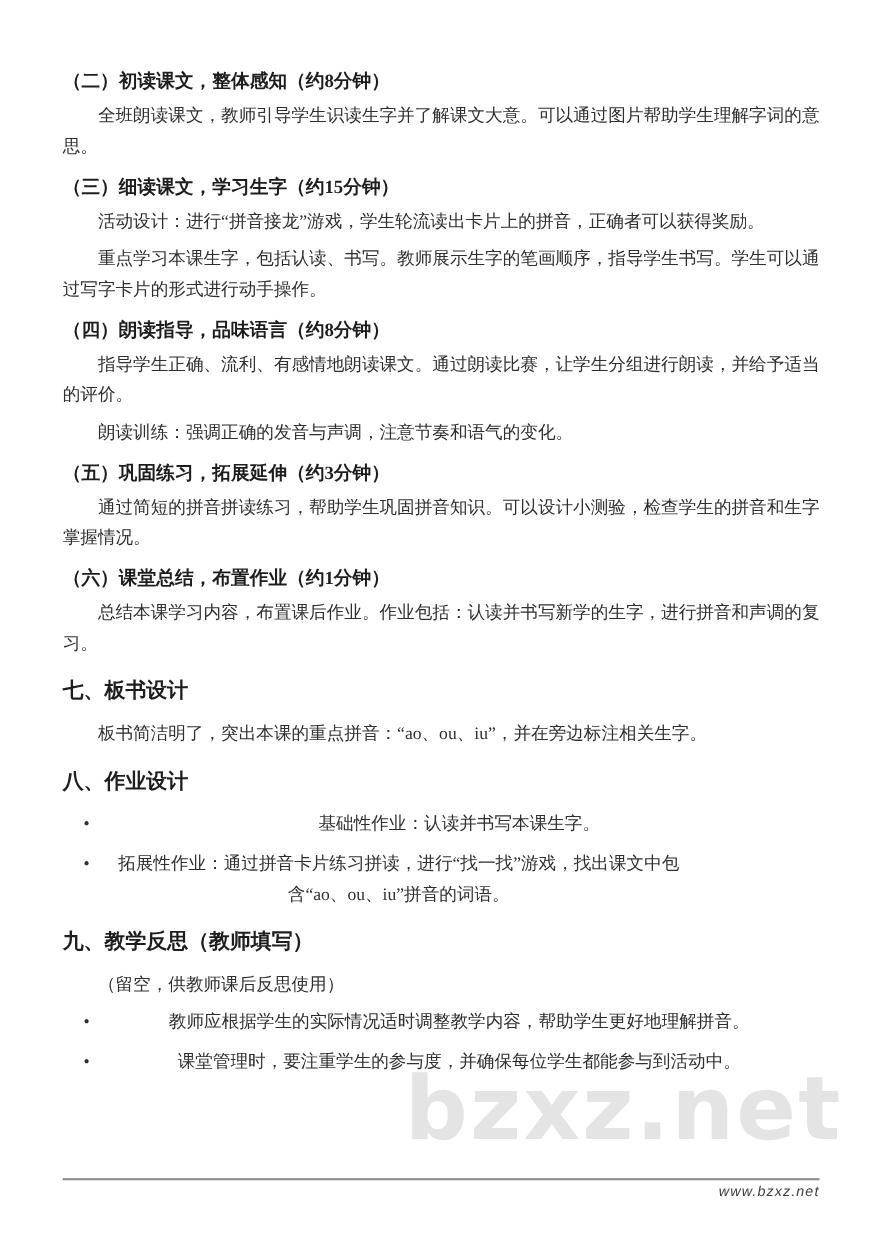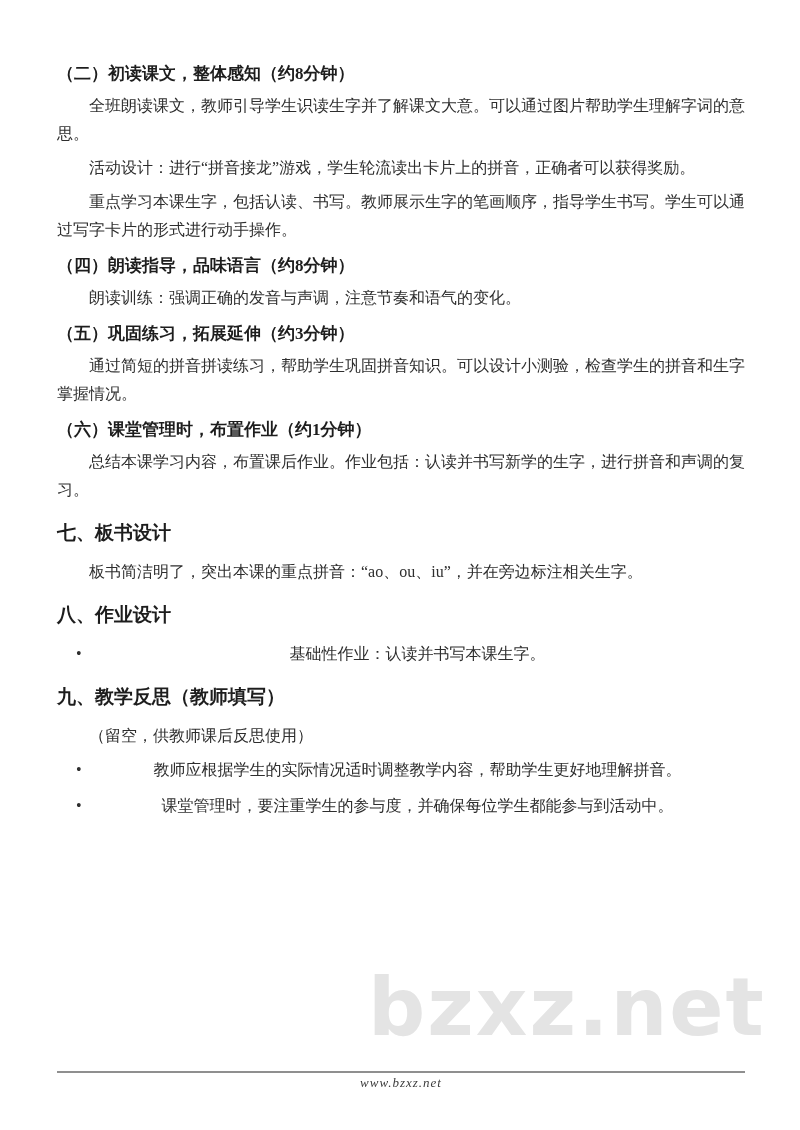--- a/index.html
+++ b/index.html
@@ -83,58 +83,61 @@
     right: 55px;
     top: 1071px;
     z-index: 1;
   }
   .footer-line {
     border-top: 2px solid #8f8f8f;
     height: 0;
   }
   .footer-url {
     margin-top: 2px;
-    text-align: center;
+    text-align: right;
     font-style: italic;
     font-size: 13px;
     letter-spacing: 1px;
     color: #3c3c3c;
-    font-family: Liberation Serif, serif;
+    font-family: Liberation Sans, sans-serif;
   }
 </style>
 </head>
 <body>
 
 <div class="page">
 
   <div class="watermark">bzxz.net</div>
 
   <div class="content">
 
     <h3 class="sub-h">（二）初读课文，整体感知（约8分钟）</h3>
     <p class="para">全班朗读课文，教师引导学生识读生字并了解课文大意。可以通过图片帮助学生理解字词的意思。</p>
 
+    <h3 class="sub-h">（三）细读课文，学习生字（约15分钟）</h3>
     <p class="para">活动设计：进行“拼音接龙”游戏，学生轮流读出卡片上的拼音，正确者可以获得奖励。</p>
     <p class="para">重点学习本课生字，包括认读、书写。教师展示生字的笔画顺序，指导学生书写。学生可以通过写字卡片的形式进行动手操作。</p>
 
     <h3 class="sub-h">（四）朗读指导，品味语言（约8分钟）</h3>
+    <p class="para">指导学生正确、流利、有感情地朗读课文。通过朗读比赛，让学生分组进行朗读，并给予适当的评价。</p>
     <p class="para">朗读训练：强调正确的发音与声调，注意节奏和语气的变化。</p>
 
     <h3 class="sub-h">（五）巩固练习，拓展延伸（约3分钟）</h3>
     <p class="para">通过简短的拼音拼读练习，帮助学生巩固拼音知识。可以设计小测验，检查学生的拼音和生字掌握情况。</p>
 
-    <h3 class="sub-h">（六）课堂管理时，布置作业（约1分钟）</h3>
+    <h3 class="sub-h">（六）课堂总结，布置作业（约1分钟）</h3>
     <p class="para">总结本课学习内容，布置课后作业。作业包括：认读并书写新学的生字，进行拼音和声调的复习。</p>
 
     <h2 class="main-h">七、板书设计</h2>
     <p class="para">板书简洁明了，突出本课的重点拼音：“ao、ou、iu”，并在旁边标注相关生字。</p>
 
     <h2 class="main-h">八、作业设计</h2>
     <ul class="bullets">
       <li>基础性作业：认读并书写本课生字。</li>
+      <li class="narrow">拓展性作业：通过拼音卡片练习拼读，进行“找一找”游戏，找出课文中包含“ao、ou、iu”拼音的词语。</li>
     </ul>
 
     <h2 class="main-h">九、教学反思（教师填写）</h2>
     <p class="para">（留空，供教师课后反思使用）</p>
 
     <ul class="bullets">
       <li>教师应根据学生的实际情况适时调整教学内容，帮助学生更好地理解拼音。</li>
       <li>课堂管理时，要注重学生的参与度，并确保每位学生都能参与到活动中。</li>
     </ul>
 

